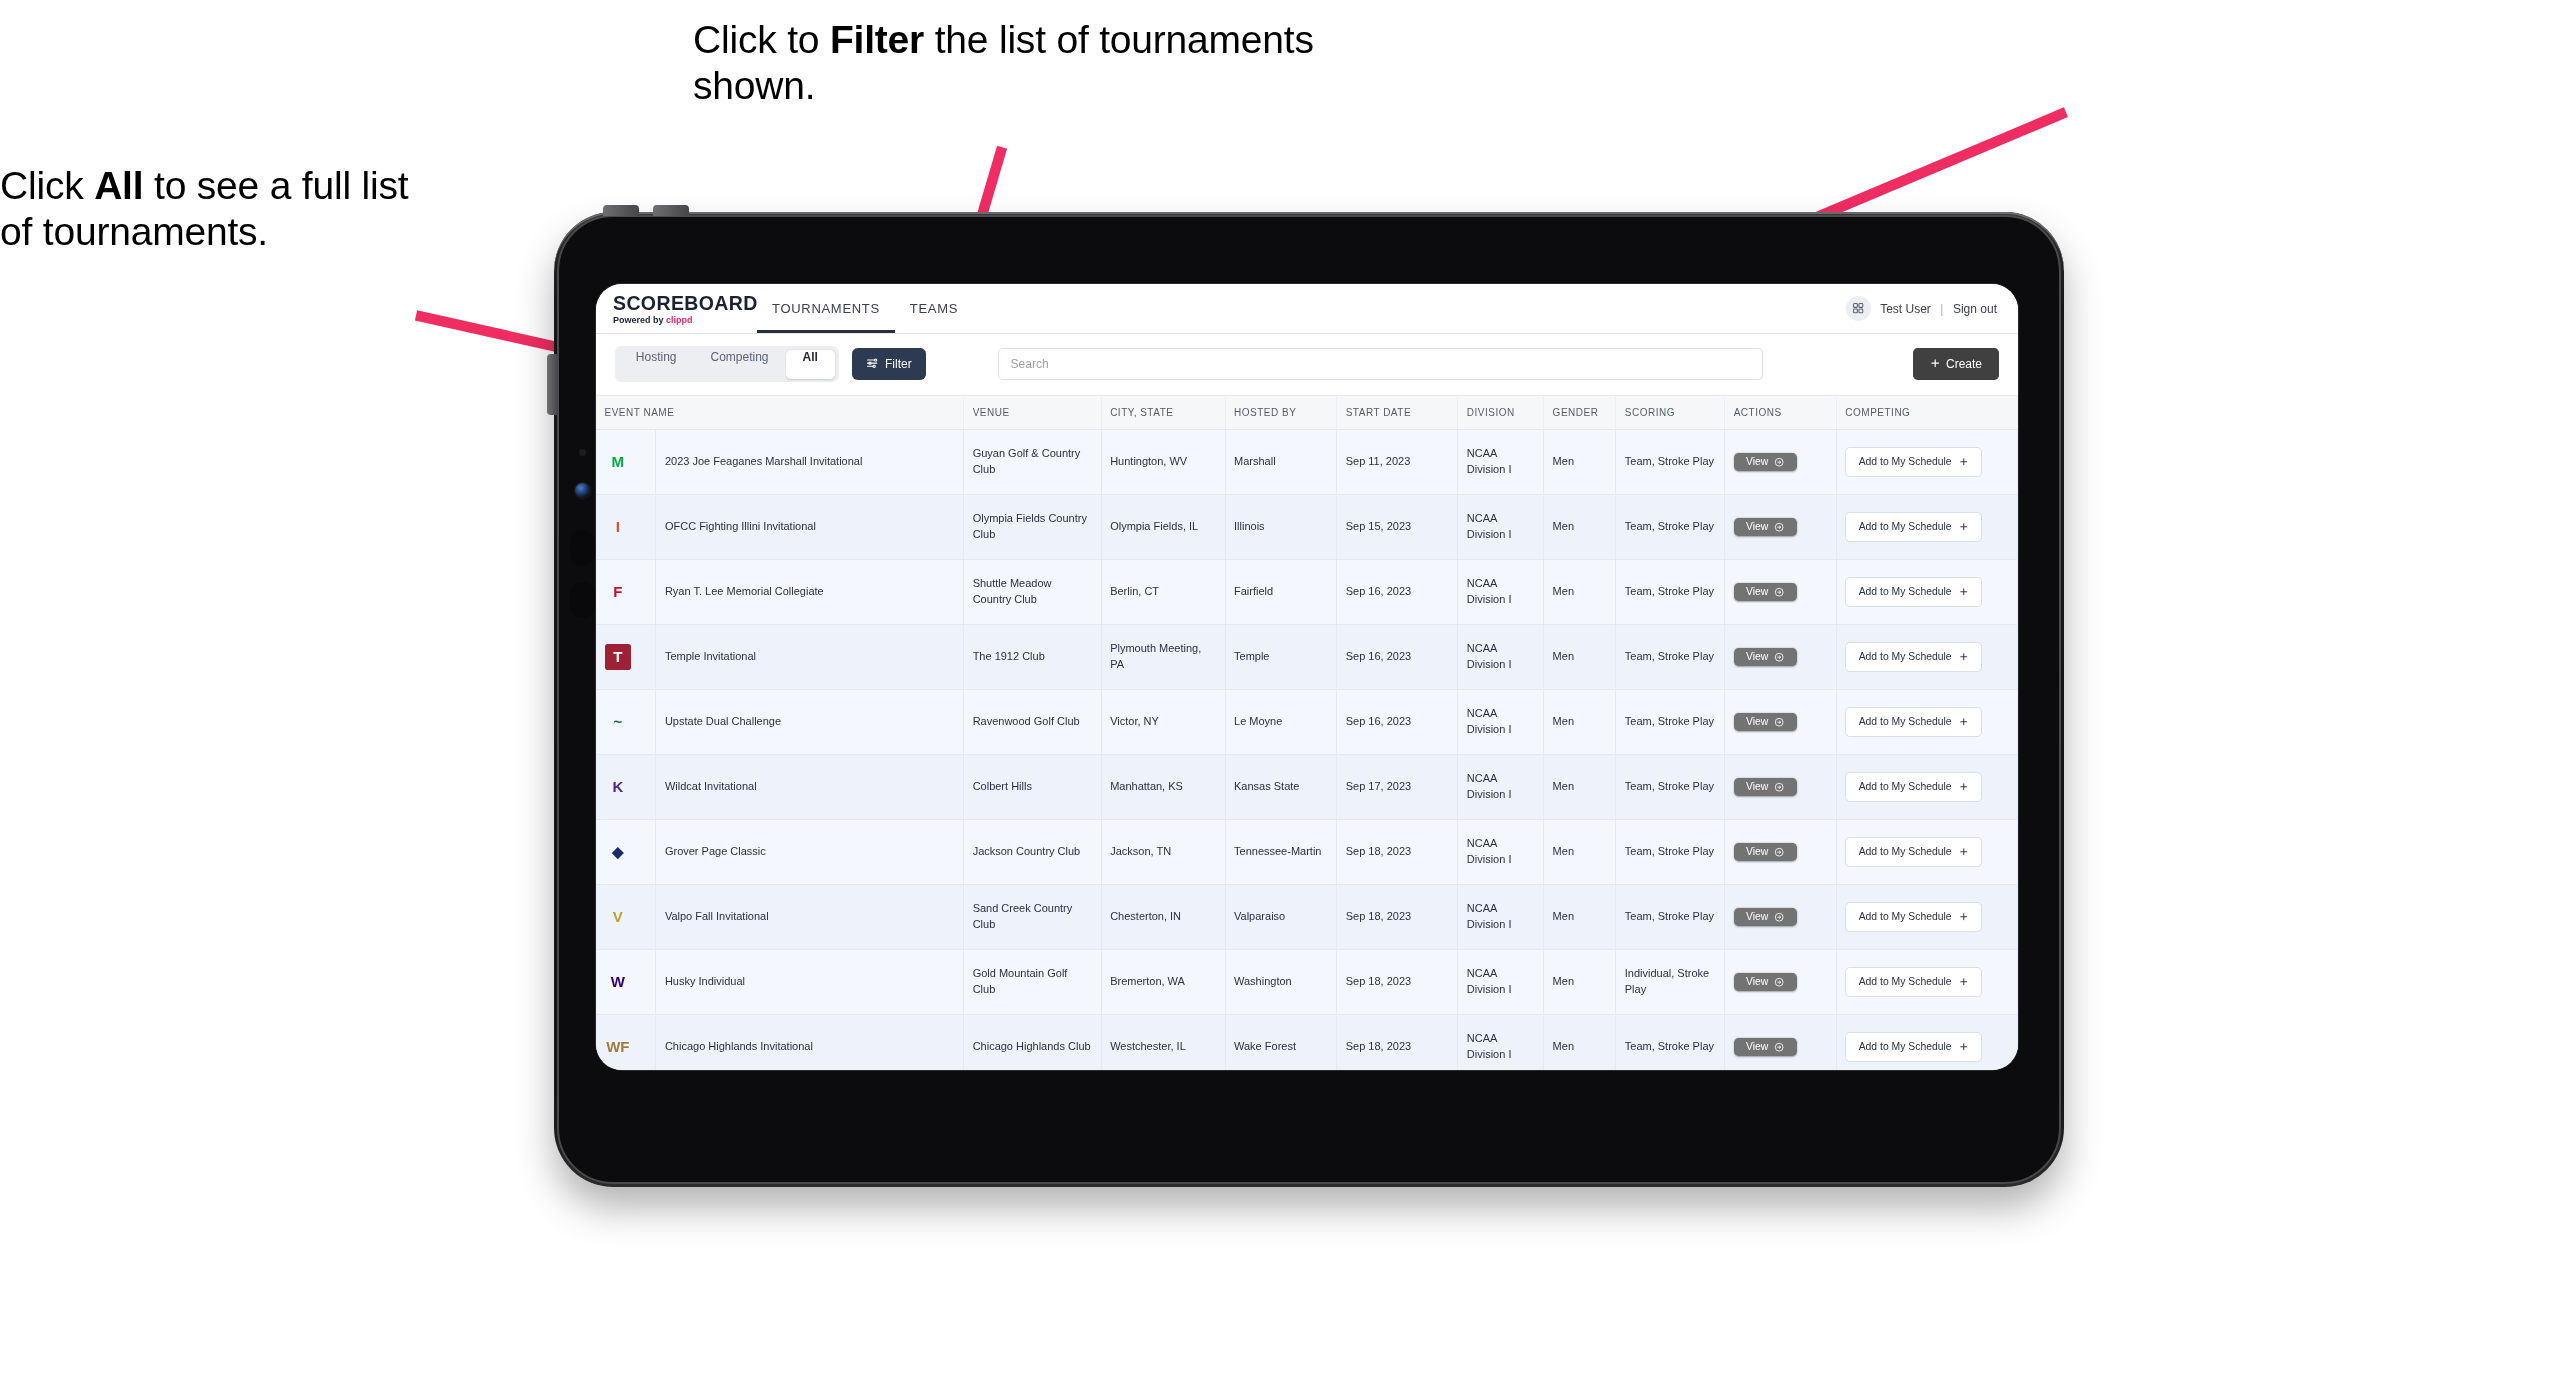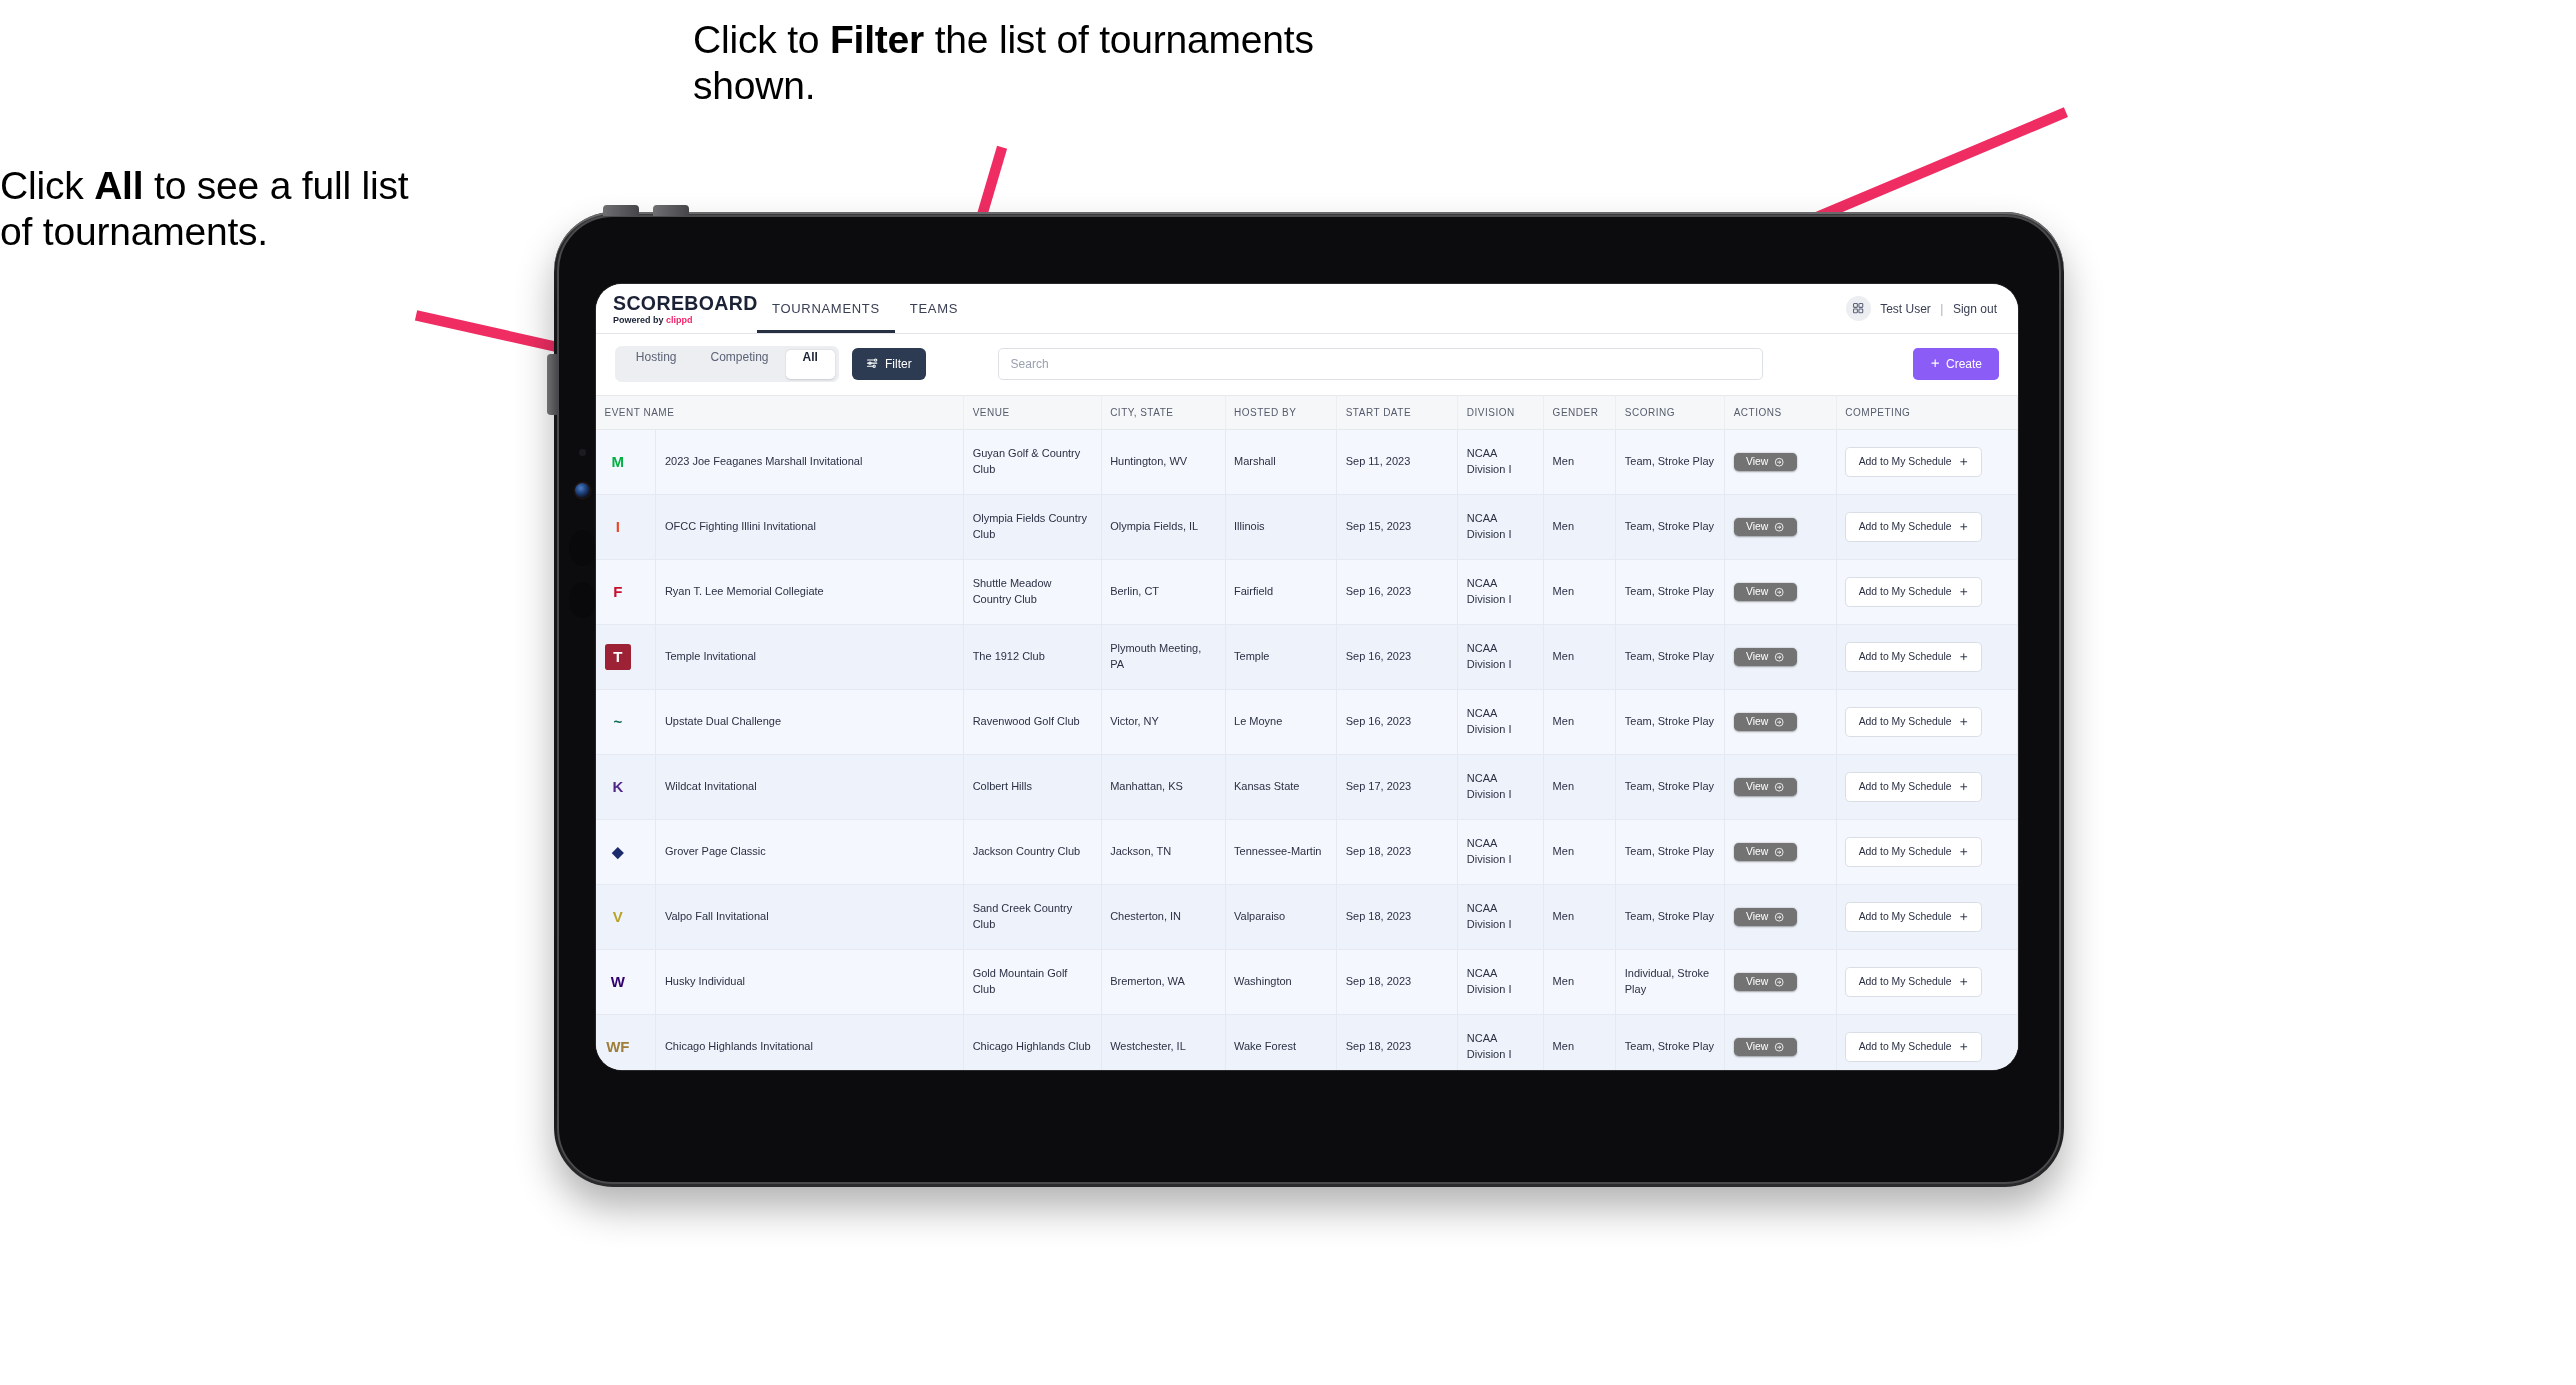--- a/index.html
+++ b/index.html
@@ -128,21 +128,21 @@
   }
   #search-wrap{ margin-left:59px; flex:1; max-width:765px; }
   #search-input{
     width:100%; height:32px; border:0.9px solid #dcdfe5; border-radius:4.7px;
     padding:0 11.4px; font-size:12px; color:#2b3044; background:#fff;
     font-family:inherit;
   }
   #search-input::placeholder{ color:#9aa0ad; }
   #create-btn{
     margin-left:auto; display:flex; align-items:center; justify-content:center; gap:5.7px;
-    height:32px; padding:0 17px; background:#8b5cf6; color:#fff;
+    height:32px; padding:0 17px; background:#404040; color:#fff;
     border-radius:4.7px; font-size:12px; cursor:pointer; white-space:nowrap;
   }
 
   
   table#grid{
     width:100%; border-collapse:collapse; table-layout:fixed;
     font-size:11px; color:#2b3044;
   }
   #grid thead th{
     background:#f6f7f9; color:#555b6b; font-weight:500;

